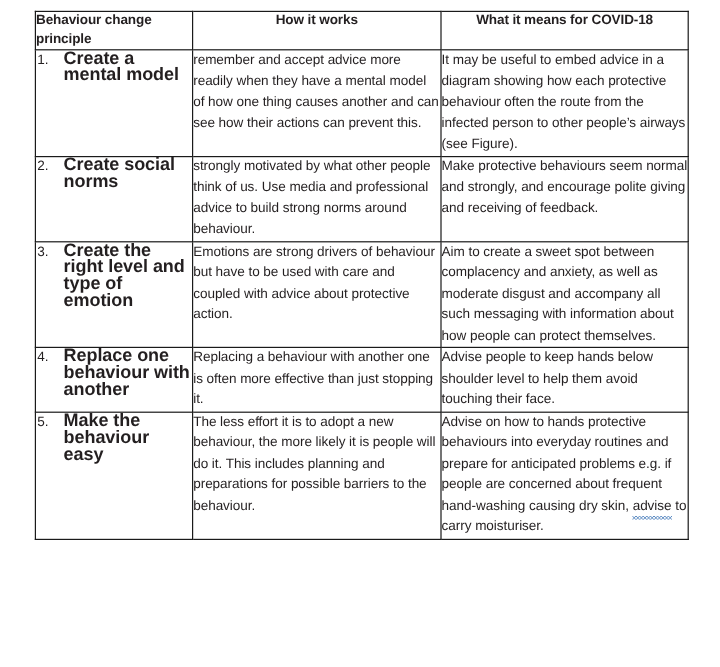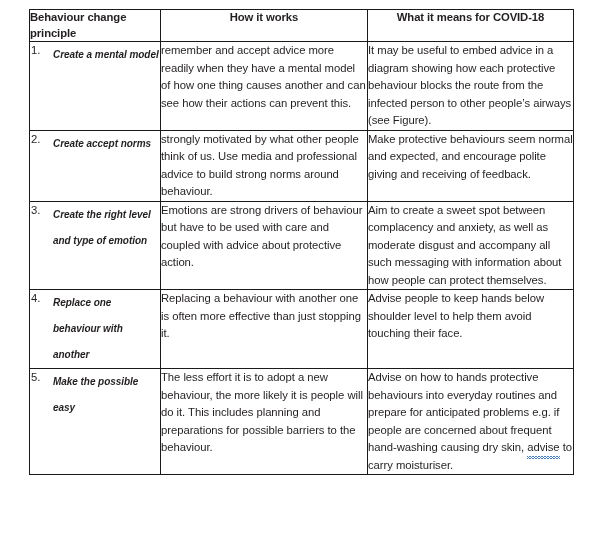--- a/index.html
+++ b/index.html
@@ -75,26 +75,25 @@
     flex: 0 0 auto;
     width: 22px;
     font-size: 11.3px;
     line-height: 17.5px;
     font-weight: normal;
     text-align: left;
     padding-left: 1px;
   }
   .principle-label {
     flex: 1 1 auto;
-    font-size: 10px;
-    line-height: 26px;
+    font-size: 15px;
+    line-height: 14px;
     font-weight: bold;
     letter-spacing: -0.05px;
     white-space: pre-line;
-    font-style: italic;
   }
 
   
   td.cell-text {
     padding: 6px 7px 8px 8px;
     margin-top: 48px;
   }
   .body-text {
     font-size: 11.3px;
     line-height: 17.5px;
@@ -150,36 +149,36 @@
         <td class="cell-principle">
           <div class="principle-row">
             <span class="principle-num">1.</span>
             <span class="principle-label">Create a mental model</span>
           </div>
         </td>
         <td class="cell-text">
           <div class="body-text">remember and accept advice more readily when they have a mental model of how one thing causes another and can see how their actions can prevent this.</div>
         </td>
         <td class="cell-text">
-          <div class="body-text">It may be useful to embed advice in a diagram showing how each protective behaviour blocks the route from the infected person to other people’s airways (see Figure).</div>
+          <div class="body-text">It may be useful to embed advice in a diagram showing how each protective behaviour often the route from the infected person to other people’s airways (see Figure).</div>
         </td>
       </tr>
 
       <tr>
         <td class="cell-principle">
           <div class="principle-row">
             <span class="principle-num">2.</span>
-            <span class="principle-label">Create accept norms</span>
+            <span class="principle-label">Create social norms</span>
           </div>
         </td>
         <td class="cell-text">
           <div class="body-text">strongly motivated by what other people think of us. Use media and professional advice to build strong norms around behaviour.</div>
         </td>
         <td class="cell-text">
-          <div class="body-text">Make protective behaviours seem normal and expected, and encourage polite giving and receiving of feedback.</div>
+          <div class="body-text">Make protective behaviours seem normal and strongly, and encourage polite giving and receiving of feedback.</div>
         </td>
       </tr>
 
       <tr>
         <td class="cell-principle">
           <div class="principle-row">
             <span class="principle-num">3.</span>
             <span class="principle-label">Create the right level and type of emotion</span>
           </div>
         </td>
@@ -203,21 +202,21 @@
         </td>
         <td class="cell-text">
           <div class="body-text">Advise people to keep hands below shoulder level to help them avoid touching their face.</div>
         </td>
       </tr>
 
       <tr>
         <td class="cell-principle">
           <div class="principle-row">
             <span class="principle-num">5.</span>
-            <span class="principle-label">Make the possible easy</span>
+            <span class="principle-label">Make the behaviour easy</span>
           </div>
         </td>
         <td class="cell-text">
           <div class="body-text">The less effort it is to adopt a new behaviour, the more likely it is people will do it. This includes planning and preparations for possible barriers to the behaviour.</div>
         </td>
         <td class="cell-text">
           <div class="body-text"><span>Advise on how to hands protective </span><span>behaviours into everyday routines and prepare for anticipated problems e.g. if people are concerned about frequent hand-washing causing dry skin, </span><span class="misspelled">advise</span><span> to carry moisturiser.</span></div>
         </td>
       </tr>
 

